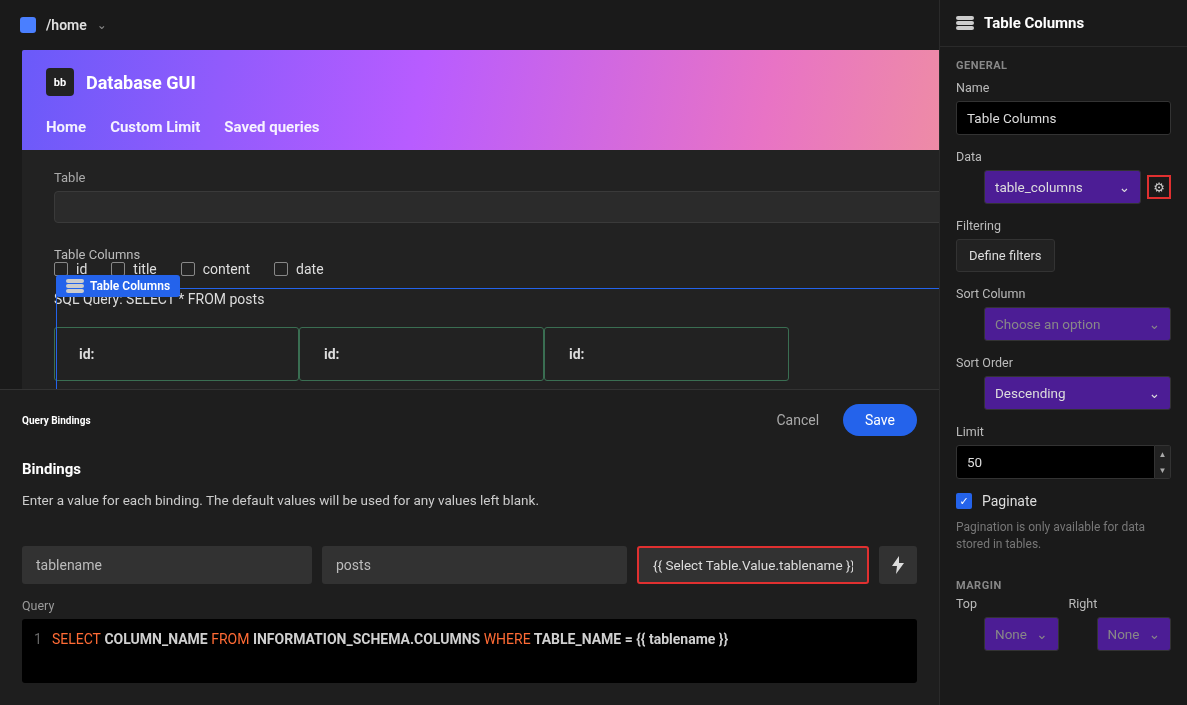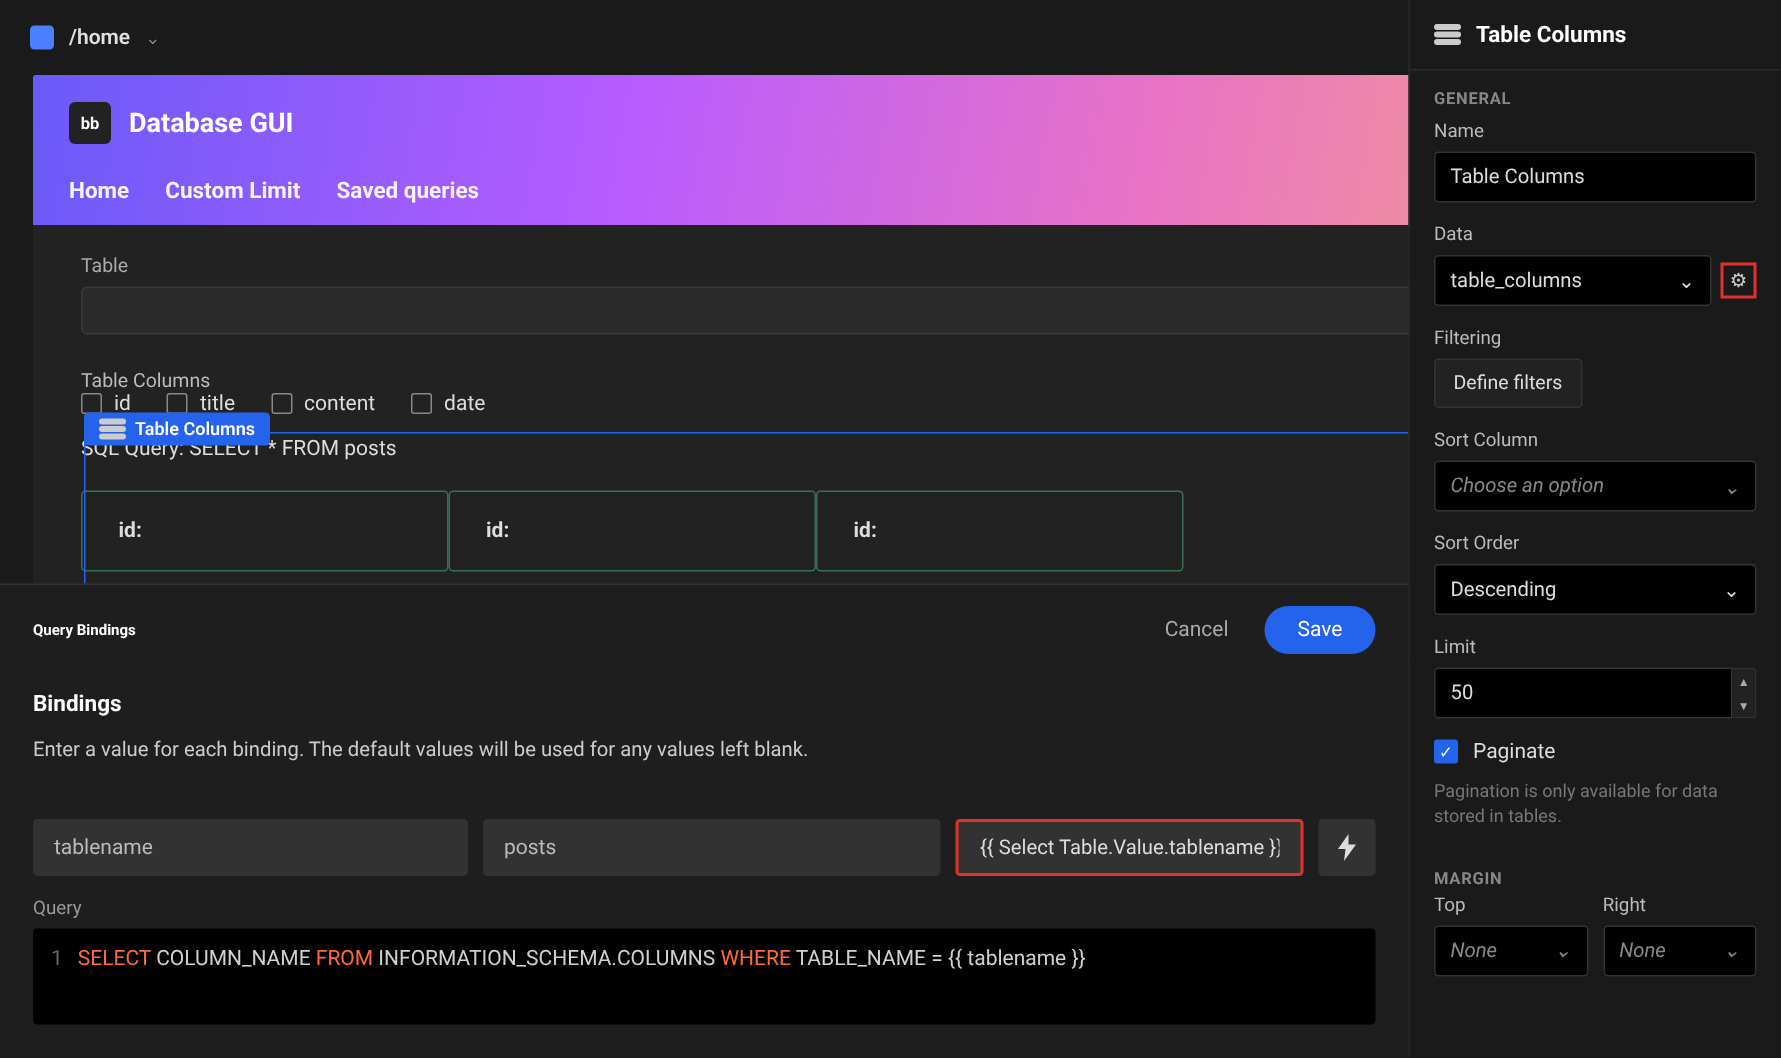--- a/index.html
+++ b/index.html
@@ -50,31 +50,31 @@
 .binding-input{background:#323232;border:none;border-radius:3px;height:38px;padding:0 14px;color:#bbb;font-size:14px;}
 .binding-input.narrow{width:290px;}
 .binding-input.wide{flex:1;}
 .binding-input.red{border:2px solid #e03030;width:232px;font-size:13.5px;color:#ddd;}
 .bolt-btn{width:38px;height:38px;background:#323232;border-radius:3px;display:flex;align-items:center;justify-content:center;color:#ddd;}
 .query-label{font-size:12.5px;color:#999;margin-top:14px;margin-bottom:6px;}
 .code-block{background:#000;border-radius:3px;padding:10px 12px;font-family:"Courier New",monospace;font-size:14px;line-height:1.5;min-height:64px;}
 .ln{color:#666;margin-right:10px;}
 .kw1{color:#ff6b35;}
 .kw2{color:#ff6b35;}
-.tbl{color:#d0d0d0;}
+.tbl{color:#d0d0d0;font-weight:bold;}
 .right-panel{width:248px;background:#1a1a1a;border-left:1px solid #2a2a2a;overflow-y:auto;position:absolute;right:0;top:0;bottom:0;z-index:20;}
 .rp-header{display:flex;align-items:center;gap:10px;padding:14px 16px;border-bottom:1px solid #2a2a2a;}
 .rp-title{font-weight:700;font-size:15px;color:#fff;}
 .rp-section{padding:12px 16px 4px;font-size:11px;font-weight:700;letter-spacing:0.5px;color:#888;}
 .rp-field{padding:4px 16px 10px;}
 .rp-label{font-size:12.5px;color:#bbb;margin-bottom:6px;}
 .rp-input{width:100%;background:#000;border:1px solid #333;border-radius:3px;height:34px;padding:0 10px;color:#ddd;font-size:13.5px;}
 .rp-row{display:flex;gap:6px;align-items:center;}
-.rp-select{flex:1;background:#000000;border:1px solid #333;border-radius:3px;height:34px;padding:0 10px;color:#ddd;font-size:13.5px;display:flex;align-items:center;justify-content:space-between;}
-.rp-select.italic{font-style:italic;color:#888;}
+.rp-select{flex:1;background:#4c1d95;border:1px solid #333;border-radius:3px;height:34px;padding:0 10px;color:#ddd;font-size:13.5px;display:flex;align-items:center;justify-content:space-between;margin-left:28px;}
+.rp-select.italic{color:#888;}
 .gear-btn{width:24px;height:24px;border:2px solid #e03030;display:flex;align-items:center;justify-content:center;color:#ccc;font-size:13px;}
 .rp-btn{background:#222;border:1px solid #333;border-radius:3px;padding:8px 12px;color:#ddd;font-size:13px;display:inline-block;}
 .rp-number{display:flex;}
 .rp-number input{flex:1;background:#000;border:1px solid #333;border-radius:3px 0 0 3px;height:34px;padding:0 10px;color:#ddd;font-size:13.5px;}
 .rp-stepper{width:18px;display:flex;flex-direction:column;border:1px solid #333;border-left:none;border-radius:0 3px 3px 0;}
 .rp-step{flex:1;display:flex;align-items:center;justify-content:center;font-size:8px;color:#aaa;background:#222;}
 .rp-check-row{display:flex;align-items:center;gap:10px;padding:4px 16px 10px;}
 .rp-checkbox{width:16px;height:16px;background:#2463eb;border-radius:2px;display:flex;align-items:center;justify-content:center;color:#fff;font-size:11px;}
 .rp-check-label{font-size:14px;color:#ddd;}
 .rp-note{padding:0 16px 14px;font-size:12px;color:#777;line-height:1.4;}

